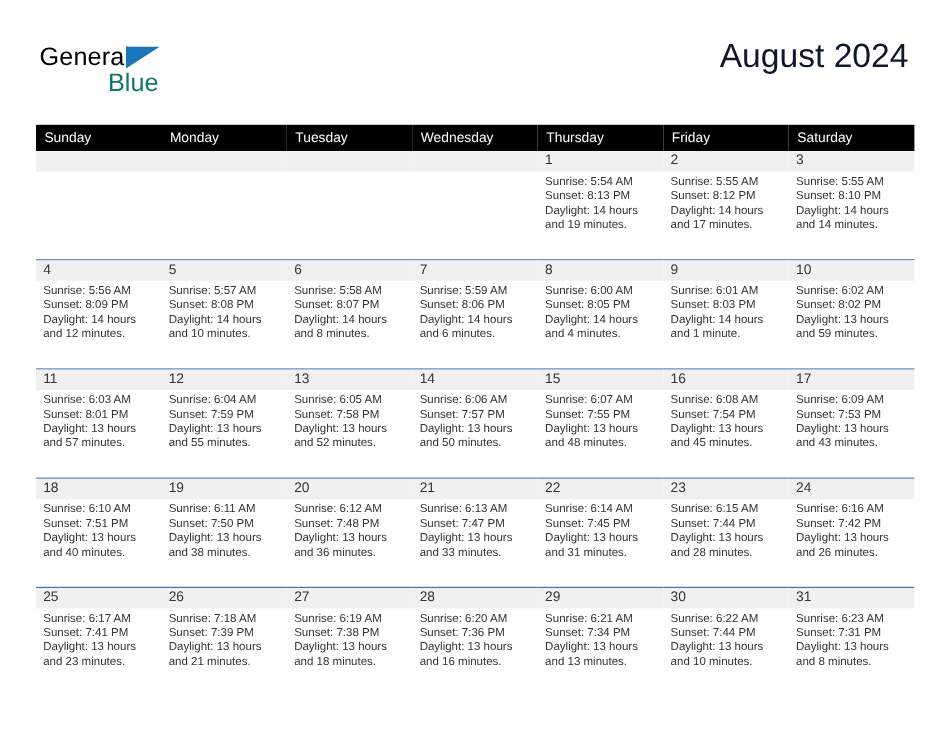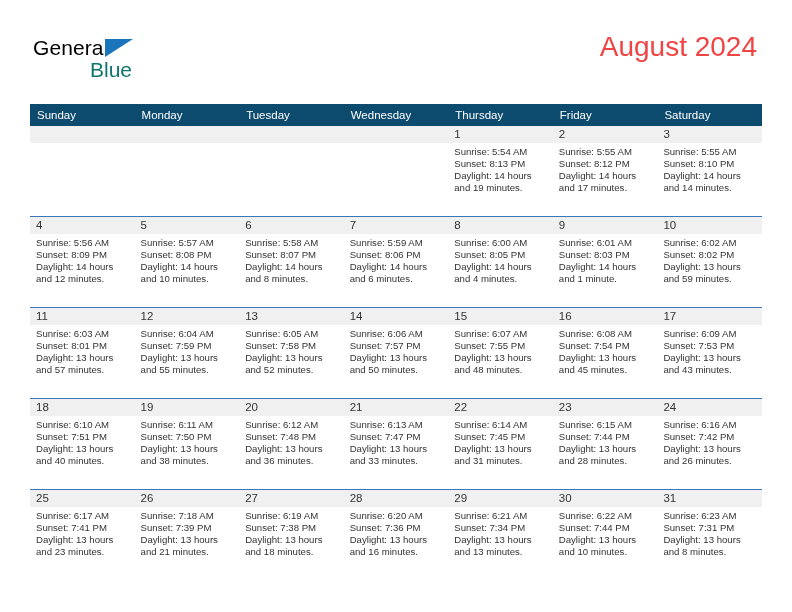--- a/index.html
+++ b/index.html
@@ -60,21 +60,21 @@
     line-height: 24px;
   }
   .title-block {
     position: absolute;
     right: 35px;
     top: 30px;
     text-align: right;
   }
   .month-title {
     font-size: 28px;
-    color: #ef4444;
+    color: #0f172a;
     line-height: 34px;
     font-weight: normal;
     margin: 0;
     text-align: center;
   }
   .location {
     font-size: 13.5px;
     color: #333333;
     line-height: 20px;
     margin: 4px 0 0 0;
@@ -84,21 +84,21 @@
   
   .calendar {
     position: absolute;
     left: 30px;
     top: 104px;
     width: 732px;
     border-collapse: collapse;
     table-layout: fixed;
   }
   .calendar th {
-    background: #0c4a6e;
+    background: #000000;
     color: #ffffff;
     font-size: 11.5px;
     font-weight: normal;
     text-align: left;
     padding: 5px 0 5px 7px;
     height: 21px;
     border: none;
   }
   .calendar td {
     width: 104.57px;

